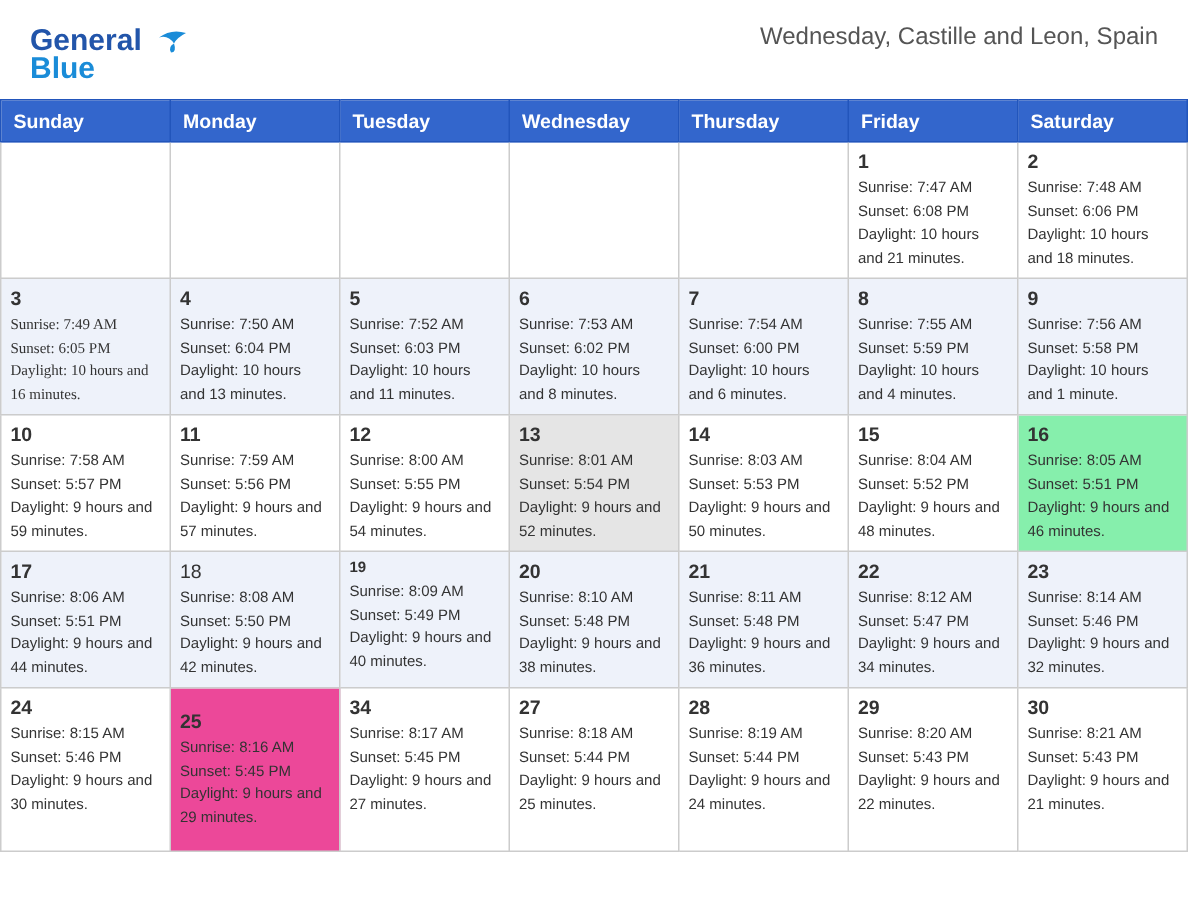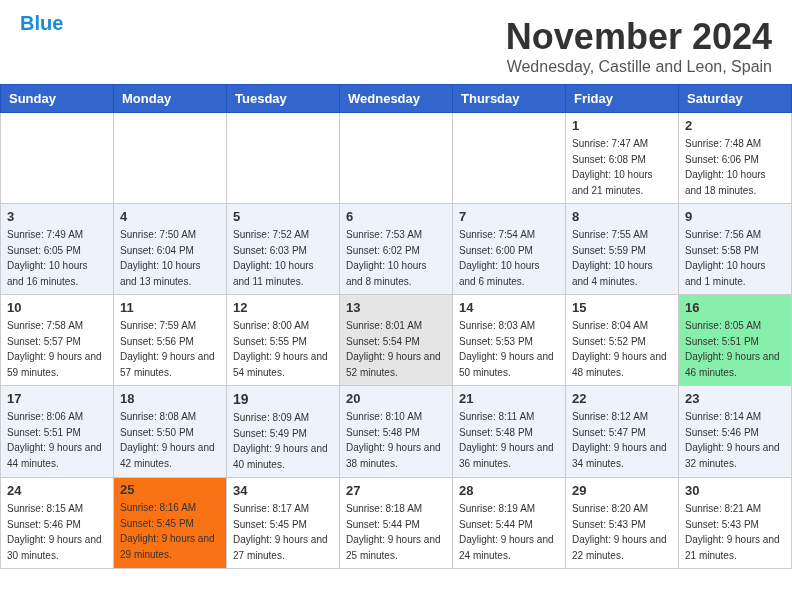--- a/index.html
+++ b/index.html
@@ -15,25 +15,31 @@
     .calendar { width: 100%; border-collapse: collapse; margin: 0; }
     .calendar th { background: #3366cc; color: white; text-align: left; padding: 6px 8px; font-size: 13px; border: 1px solid #2255bb; }
     .calendar td { border: 1px solid #ccc; vertical-align: top; padding: 5px 6px; font-size: 10.5px; color: #333; width: 14.28%; min-height: 80px; }
   </style>
 </head>
 <body>
 
 <div class="header">
   <div class="logo" style="display:flex;align-items:center;">
     <div style="display:flex;flex-direction:column;align-items:flex-start;">
+      <div style="display:flex;align-items:center;">
+        <span style="font-size:20px;font-weight:bold;color:#2255aa;">General</span>
+        <svg width="30" height="22" viewBox="0 0 30 22" style="margin-left:2px;">
+          <path d="M10,8 Q18,2 28,5 Q22,8 20,12 Q16,6 10,8Z" fill="#1a8cd8"></path>
+          <path d="M20,12 Q22,18 18,18 Q16,14 20,12Z" fill="#1a8cd8"></path>
+        </svg>
+      </div>
       <span style="font-size:20px;font-weight:bold;color:#1a8cd8;margin-top:-4px;">Blue</span>
     </div>
   </div>
   <div class="title-section">
-    <div class="month-title">November 2024</div>
     <div class="location">Wednesday, Castille and Leon, Spain</div>
   </div>
 </div>
 
 <table class="calendar">
   <thead>
     <tr>
     <th>Sunday</th>
         <th>Monday</th>
         <th>Tuesday</th>
@@ -59,21 +65,21 @@
         <td style="background-color: rgb(255, 255, 255); vertical-align: top; padding: 5px 6px; border: 1px solid rgb(204, 204, 204); min-height: 90px; width: 14.28%;">
           <div style="font-weight: bold; font-size: 13px; margin-bottom: 3px;">2</div>
           <div style="font-size: 10px; line-height: 1.55; color: rgb(51, 51, 51);">Sunrise: 7:48 AM
 Sunset: 6:06 PM
 Daylight: 10 hours and 18 minutes.</div>
         </td>
       </tr>
       <tr>
         <td style="background-color: rgb(238, 242, 250); vertical-align: top; padding: 5px 6px; border: 1px solid rgb(204, 204, 204); min-height: 90px; width: 14.28%;">
           <div style="font-weight: bold; font-size: 13px; margin-bottom: 3px;">3</div>
-          <div style="font-size: 10px; line-height: 1.55; color: rgb(51, 51, 51);">Sunrise: 7:49 AM
+          <div style="font-size: 10px; line-height: 1.55; color: rgb(51, 51, 51); font-family: Liberation Serif, serif;">Sunrise: 7:49 AM
 Sunset: 6:05 PM
 Daylight: 10 hours and 16 minutes.</div>
         </td>
         <td style="background-color: rgb(238, 242, 250); vertical-align: top; padding: 5px 6px; border: 1px solid rgb(204, 204, 204); min-height: 90px; width: 14.28%;">
           <div style="font-weight: bold; font-size: 13px; margin-bottom: 3px;">4</div>
           <div style="font-size: 10px; line-height: 1.55; color: rgb(51, 51, 51);">Sunrise: 7:50 AM
 Sunset: 6:04 PM
 Daylight: 10 hours and 13 minutes.</div>
         </td>
         <td style="background-color: rgb(238, 242, 250); vertical-align: top; padding: 5px 6px; border: 1px solid rgb(204, 204, 204); min-height: 90px; width: 14.28%;">
@@ -152,27 +158,27 @@
         </td>
       </tr>
       <tr>
         <td style="background-color: rgb(238, 242, 250); vertical-align: top; padding: 5px 6px; border: 1px solid rgb(204, 204, 204); min-height: 90px; width: 14.28%;">
           <div style="font-weight: bold; font-size: 13px; margin-bottom: 3px;">17</div>
           <div style="font-size: 10px; line-height: 1.55; color: rgb(51, 51, 51);">Sunrise: 8:06 AM
 Sunset: 5:51 PM
 Daylight: 9 hours and 44 minutes.</div>
         </td>
         <td style="background-color: rgb(238, 242, 250); vertical-align: top; padding: 5px 6px; border: 1px solid rgb(204, 204, 204); min-height: 90px; width: 14.28%;">
-          <div style="font-weight: bold; font-size: 13px; margin-bottom: 3px;">18</div>
+          <div style="font-weight: normal; font-size: 13px; margin-bottom: 3px;">18</div>
           <div style="font-size: 10px; line-height: 1.55; color: rgb(51, 51, 51);">Sunrise: 8:08 AM
 Sunset: 5:50 PM
 Daylight: 9 hours and 42 minutes.</div>
         </td>
         <td style="background-color: rgb(238, 242, 250); vertical-align: top; padding: 5px 6px; border: 1px solid rgb(204, 204, 204); min-height: 90px; width: 14.28%;">
-          <div style="font-weight: bold; font-size: 14px; margin-bottom: 3px;">19</div>
+          <div style="font-weight: bold; font-size: 10px; margin-bottom: 3px;">19</div>
           <div style="font-size: 10px; line-height: 1.55; color: rgb(51, 51, 51);">Sunrise: 8:09 AM
 Sunset: 5:49 PM
 Daylight: 9 hours and 40 minutes.</div>
         </td>
         <td style="background-color: rgb(238, 242, 250); vertical-align: top; padding: 5px 6px; border: 1px solid rgb(204, 204, 204); min-height: 90px; width: 14.28%;">
           <div style="font-weight: bold; font-size: 13px; margin-bottom: 3px;">20</div>
           <div style="font-size: 10px; line-height: 1.55; color: rgb(51, 51, 51);">Sunrise: 8:10 AM
 Sunset: 5:48 PM
 Daylight: 9 hours and 38 minutes.</div>
         </td>
@@ -195,21 +201,21 @@
 Daylight: 9 hours and 32 minutes.</div>
         </td>
       </tr>
       <tr>
         <td style="background-color: rgb(255, 255, 255); vertical-align: top; padding: 5px 6px; border: 1px solid rgb(204, 204, 204); min-height: 90px; width: 14.28%;">
           <div style="font-weight: bold; font-size: 13px; margin-bottom: 3px;">24</div>
           <div style="font-size: 10px; line-height: 1.55; color: rgb(51, 51, 51);">Sunrise: 8:15 AM
 Sunset: 5:46 PM
 Daylight: 9 hours and 30 minutes.</div>
         </td>
-        <td style="background-color: #f97316; vertical-align: top; padding: 4px 6px; border: 1px solid rgb(204, 204, 204); min-height: 90px; width: 14.28%;">
+        <td style="background-color: #ec4899; vertical-align: top; padding: 14px 6px; border: 1px solid rgb(204, 204, 204); min-height: 90px; width: 14.28%;">
           <div style="font-weight: bold; font-size: 13px; margin-bottom: 3px;">25</div>
           <div style="font-size: 10px; line-height: 1.55; color: rgb(51, 51, 51);">Sunrise: 8:16 AM
 Sunset: 5:45 PM
 Daylight: 9 hours and 29 minutes.</div>
         </td>
         <td style="background-color: rgb(255, 255, 255); vertical-align: top; padding: 5px 6px; border: 1px solid rgb(204, 204, 204); min-height: 90px; width: 14.28%;">
           <div style="font-weight: bold; font-size: 13px; margin-bottom: 3px;">34</div>
           <div style="font-size: 10px; line-height: 1.55; color: rgb(51, 51, 51);">Sunrise: 8:17 AM
 Sunset: 5:45 PM
 Daylight: 9 hours and 27 minutes.</div>

